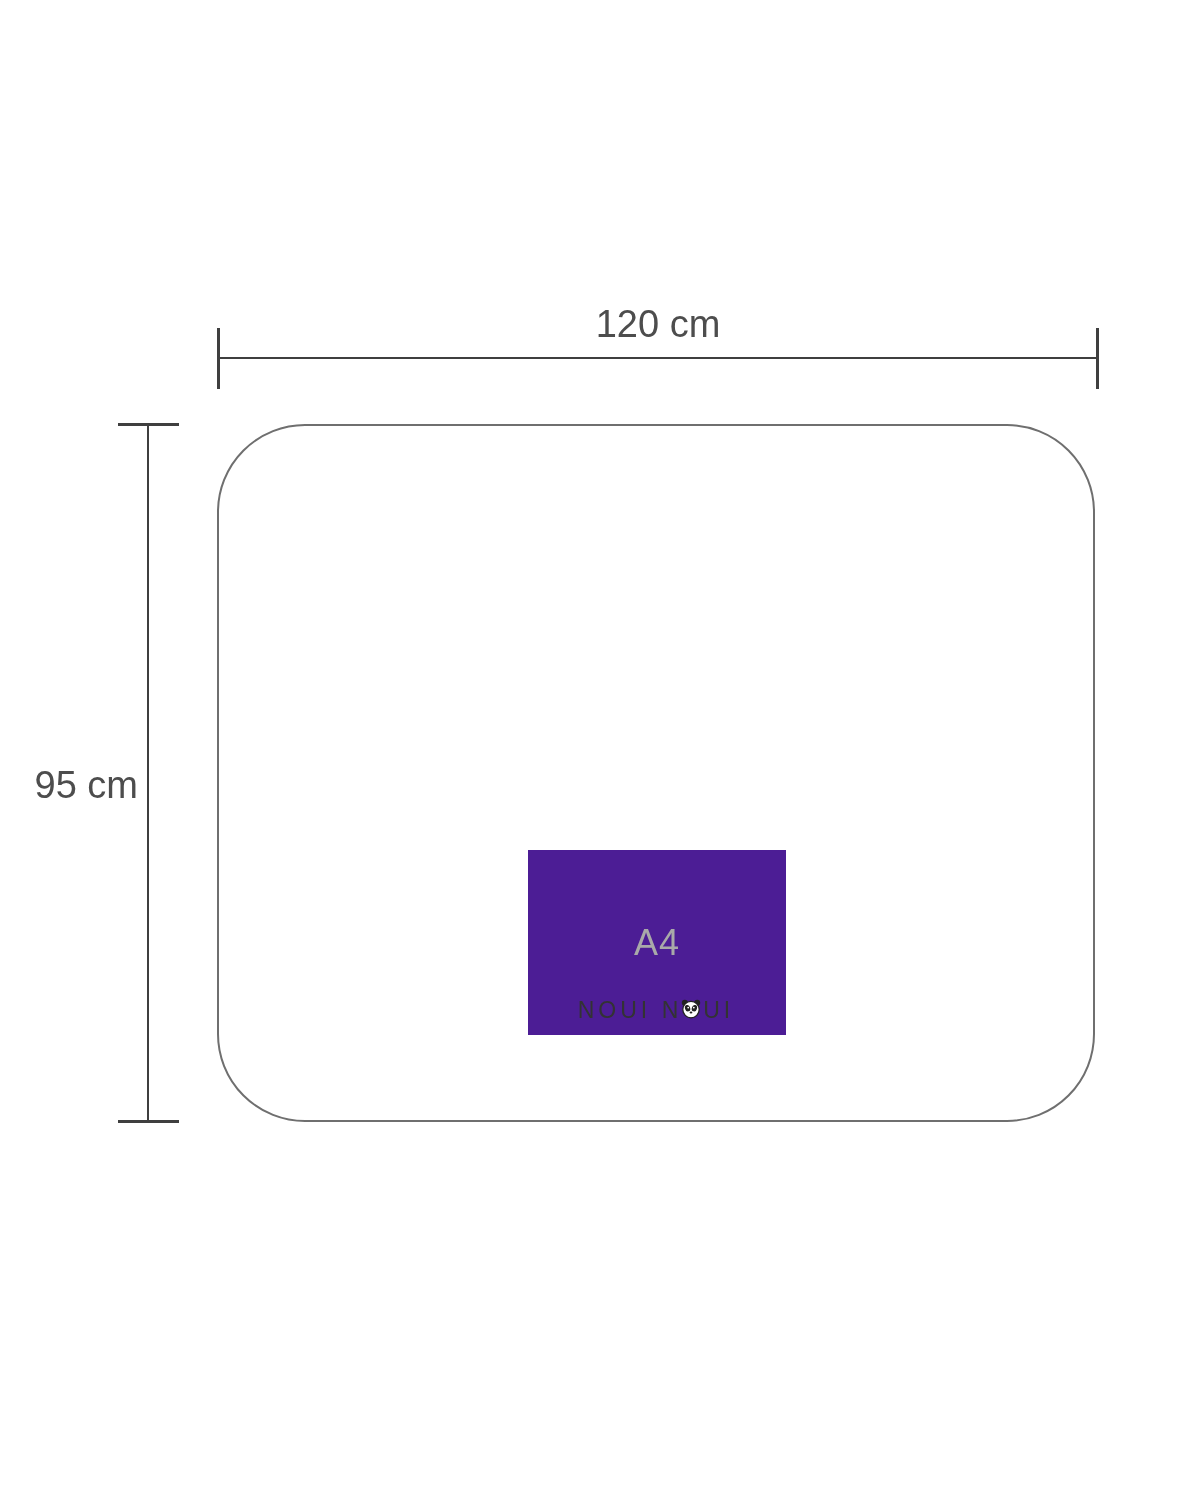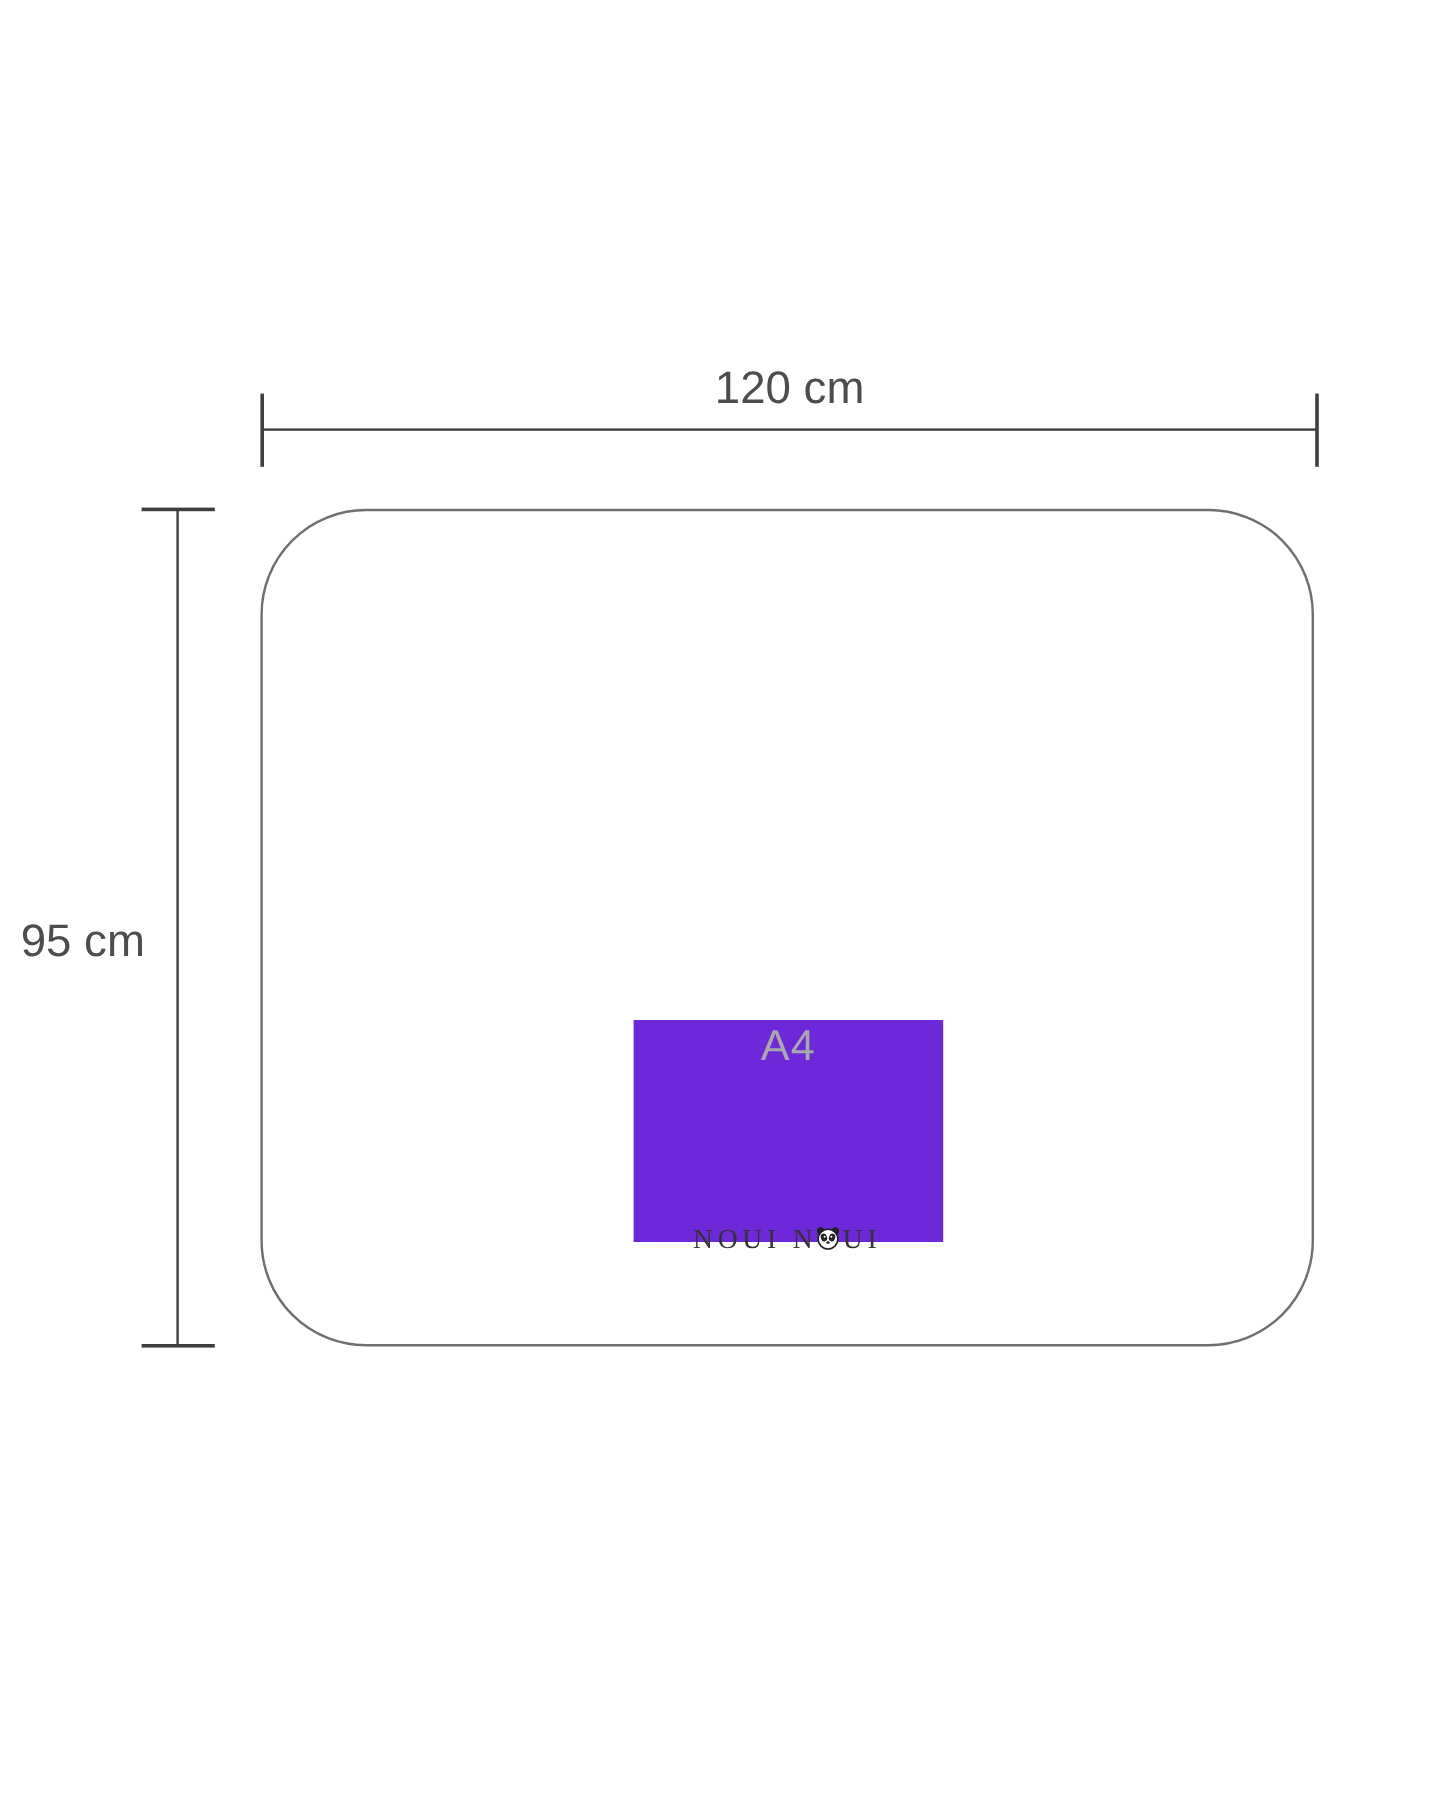--- a/index.html
+++ b/index.html
@@ -59,57 +59,56 @@
     line-height: 44px;
   }
   .dim-label.width {
     left: 218px; top: 302px;
     width: 880px;
     text-align: center;
   }
   .dim-label.height {
     left: 0px; top: 763px;
     width: 138px;
-    text-align: center;
+    text-align: right;
   }
 
   
   .mat {
     position: absolute;
     left: 217px; top: 424px;
     width: 878px; height: 698px;
     box-sizing: border-box;
     border: 2px solid #6f6f6f;
     border-radius: 88px;
     background: #ffffff;
   }
 
   
   .a4-box {
     position: absolute;
     left: 528px; top: 850px;
     width: 258px; height: 185px;
-    background: #6d28d9;
+    background: #4c1d95;
     display: flex;
-    align-items: flex-start;
+    align-items: center;
     justify-content: center;
   }
   .a4-box span {
     color: #a9a9a9;
     font-size: 36px;
     letter-spacing: 1px;
   }
 
   
   .brand {
     position: absolute;
-    left: 217px; top: 1020px;
+    left: 217px; top: 997px;
     width: 878px;
     text-align: center;
-    font-family: Liberation Serif, serif;
   }
   .brand-name {
     display: flex;
     align-items: center;
     justify-content: center;
     font-size: 23px;
     font-weight: 300;
     letter-spacing: 4px;
     color: #333333;
     line-height: 26px;

